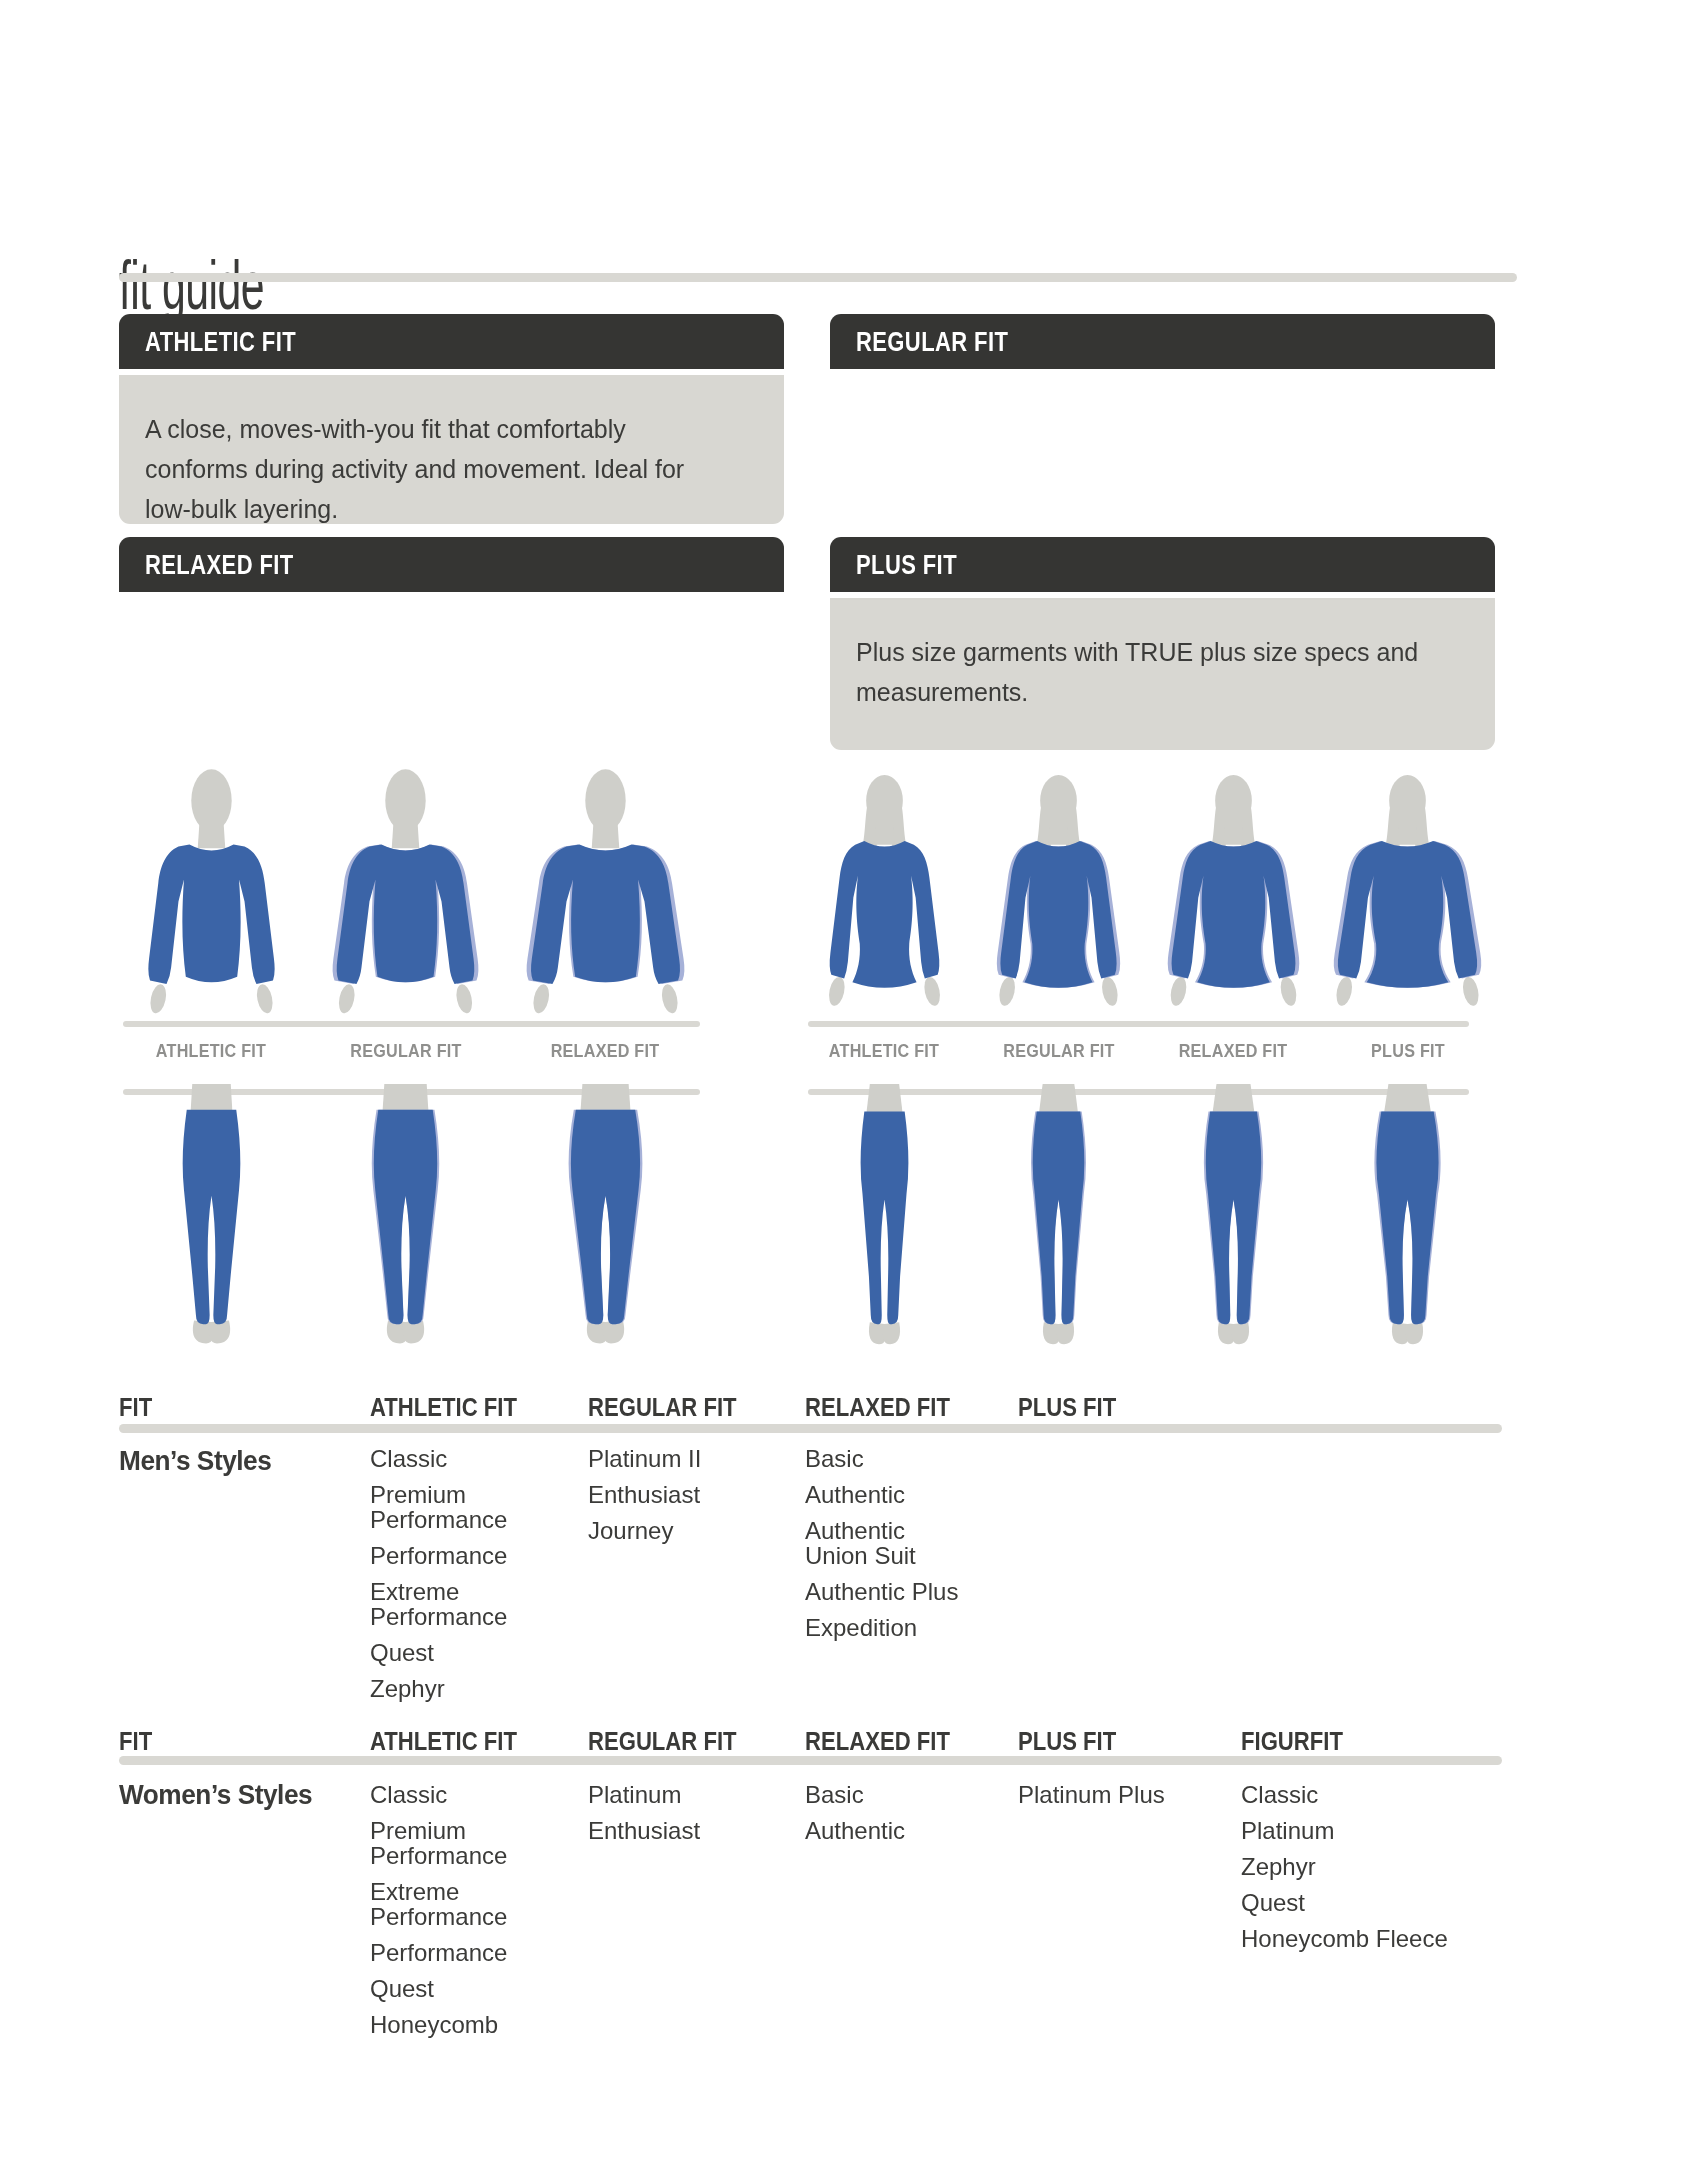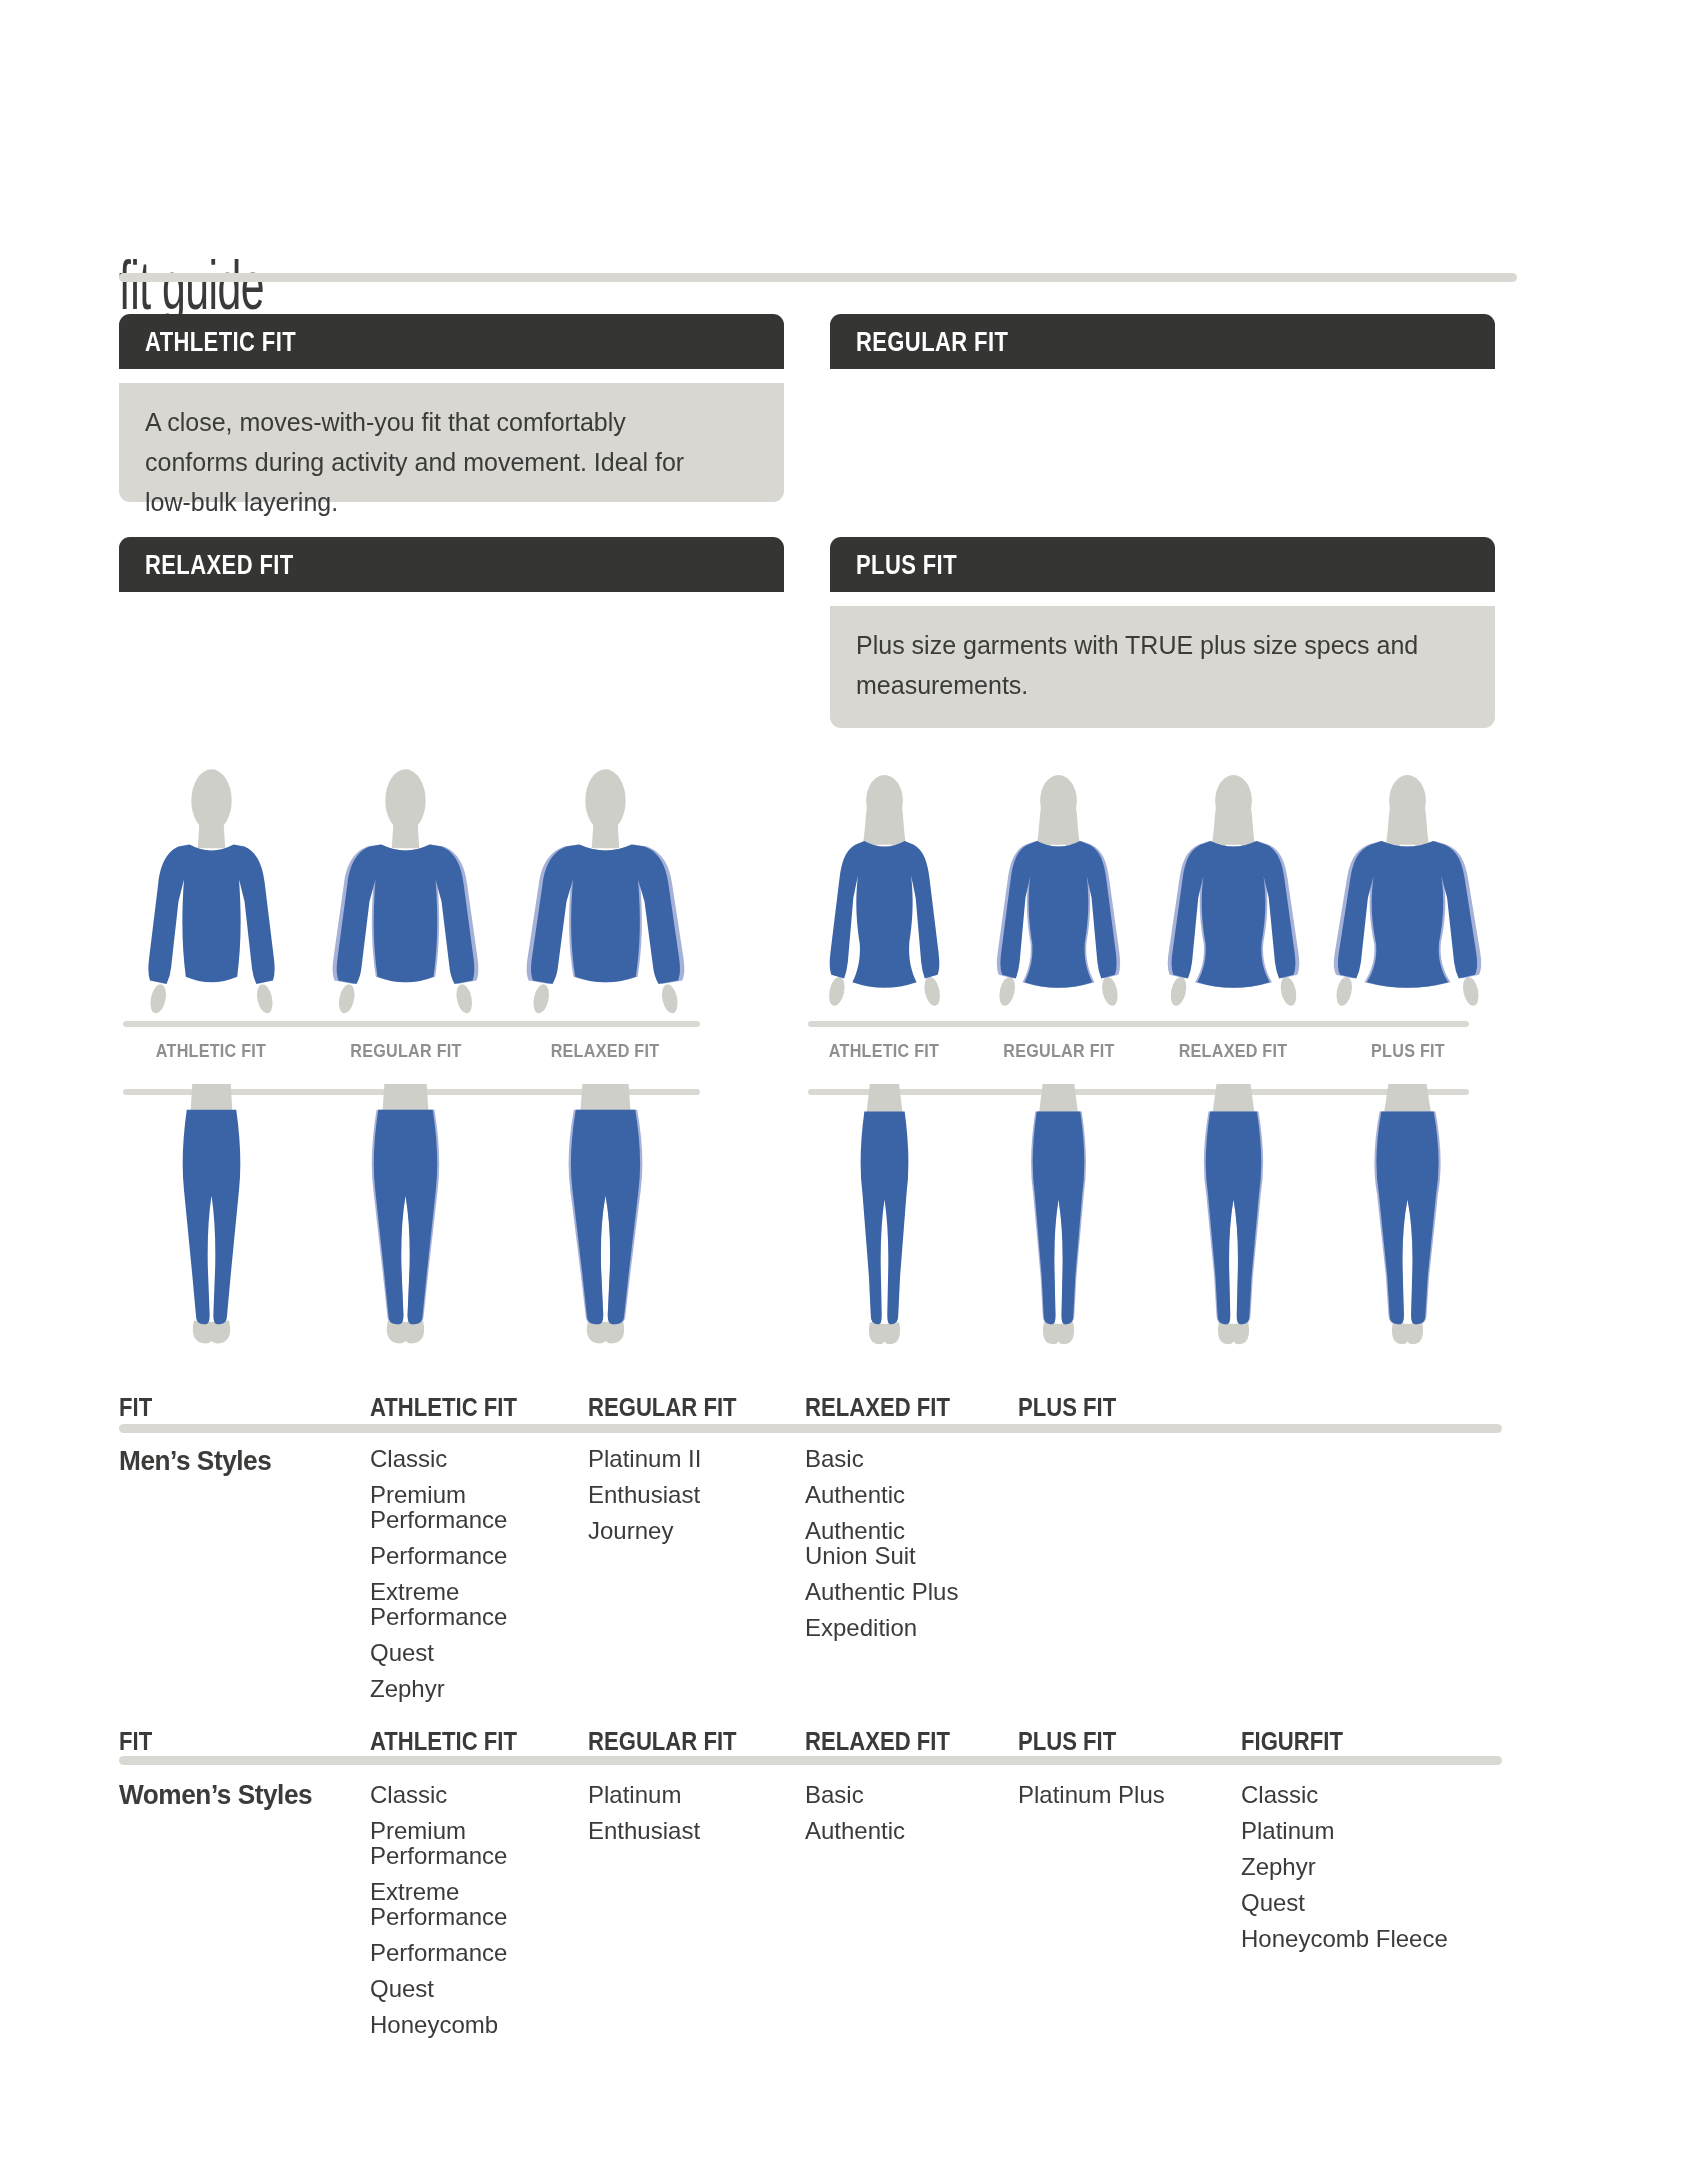--- a/index.html
+++ b/index.html
@@ -14,22 +14,22 @@
   .title{position:absolute;left:119px;top:200px;font-size:68px;font-weight:400;
          letter-spacing:-0.9px;color:var(--text-dark);transform:scaleX(0.63);transform-origin:left top;white-space:nowrap;}
   .rule{position:absolute;background:var(--rule-gray);border-radius:4.6px;}
   .title-rule{left:119px;top:273px;width:1398px;height:9.2px;}
 
   .fit-box{position:absolute;width:665px;}
   .fit-box-header{height:55px;background:var(--panel-dark);border-radius:11px 11px 0 0;
                   display:flex;align-items:center;padding-left:26px;}
   .fit-box-header span{color:#fff;font-size:27.5px;font-weight:700;letter-spacing:0.5px;
                   transform:scaleX(0.8);transform-origin:left center;white-space:nowrap;}
-  .fit-box-body{background:var(--panel-light);border-radius:0 0 11px 11px;margin-top:14px;
-                padding:19px 26px;font-size:25px;line-height:40px;color:#3b3b39;white-space:pre-line;}
+  .fit-box-body{background:var(--panel-light);border-radius:0 0 11px 11px;margin-top:6px;
+                padding:34px 26px;font-size:25px;line-height:40px;color:#3b3b39;white-space:pre-line;}
   .body-r1{height:81px;}
   .body-r2{height:84px;}
 
   .fig{position:absolute;}
   .fig-label{position:absolute;width:156px;top:1040px;text-align:center;font-size:19px;font-weight:700;
              color:var(--label-gray);letter-spacing:0.3px;transform:scaleX(0.85);transform-origin:center;white-space:nowrap;}
 
   .col-header{position:absolute;font-size:26px;font-weight:700;color:var(--text-dark);
               transform:scaleX(0.85);transform-origin:left center;white-space:nowrap;}
   .row-label{position:absolute;font-size:28.5px;font-weight:700;color:#3b3b39;letter-spacing:-0.5px;

